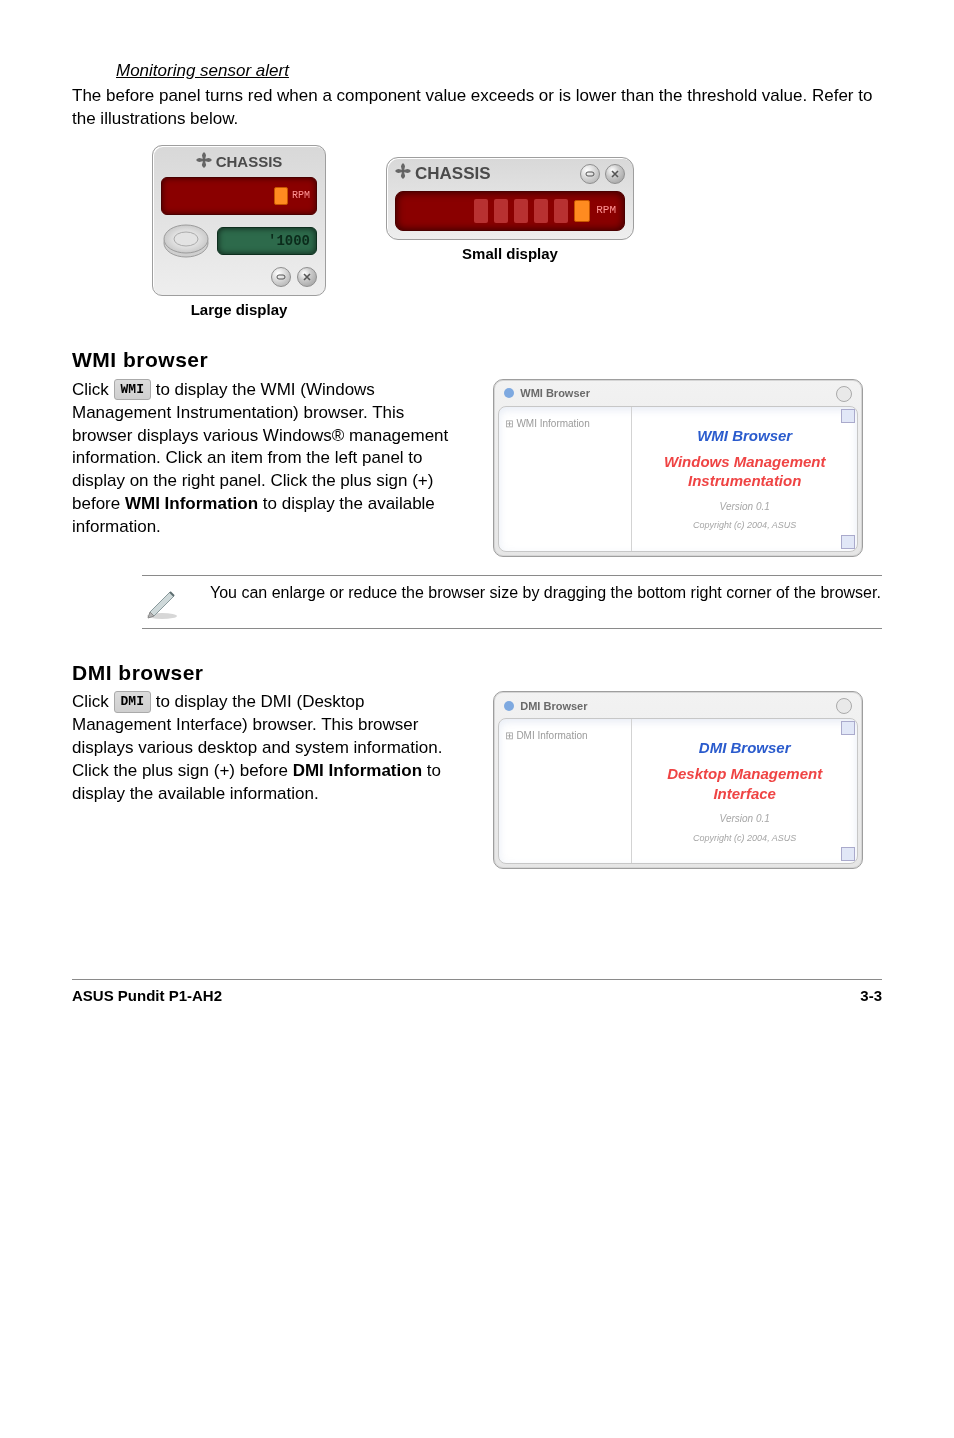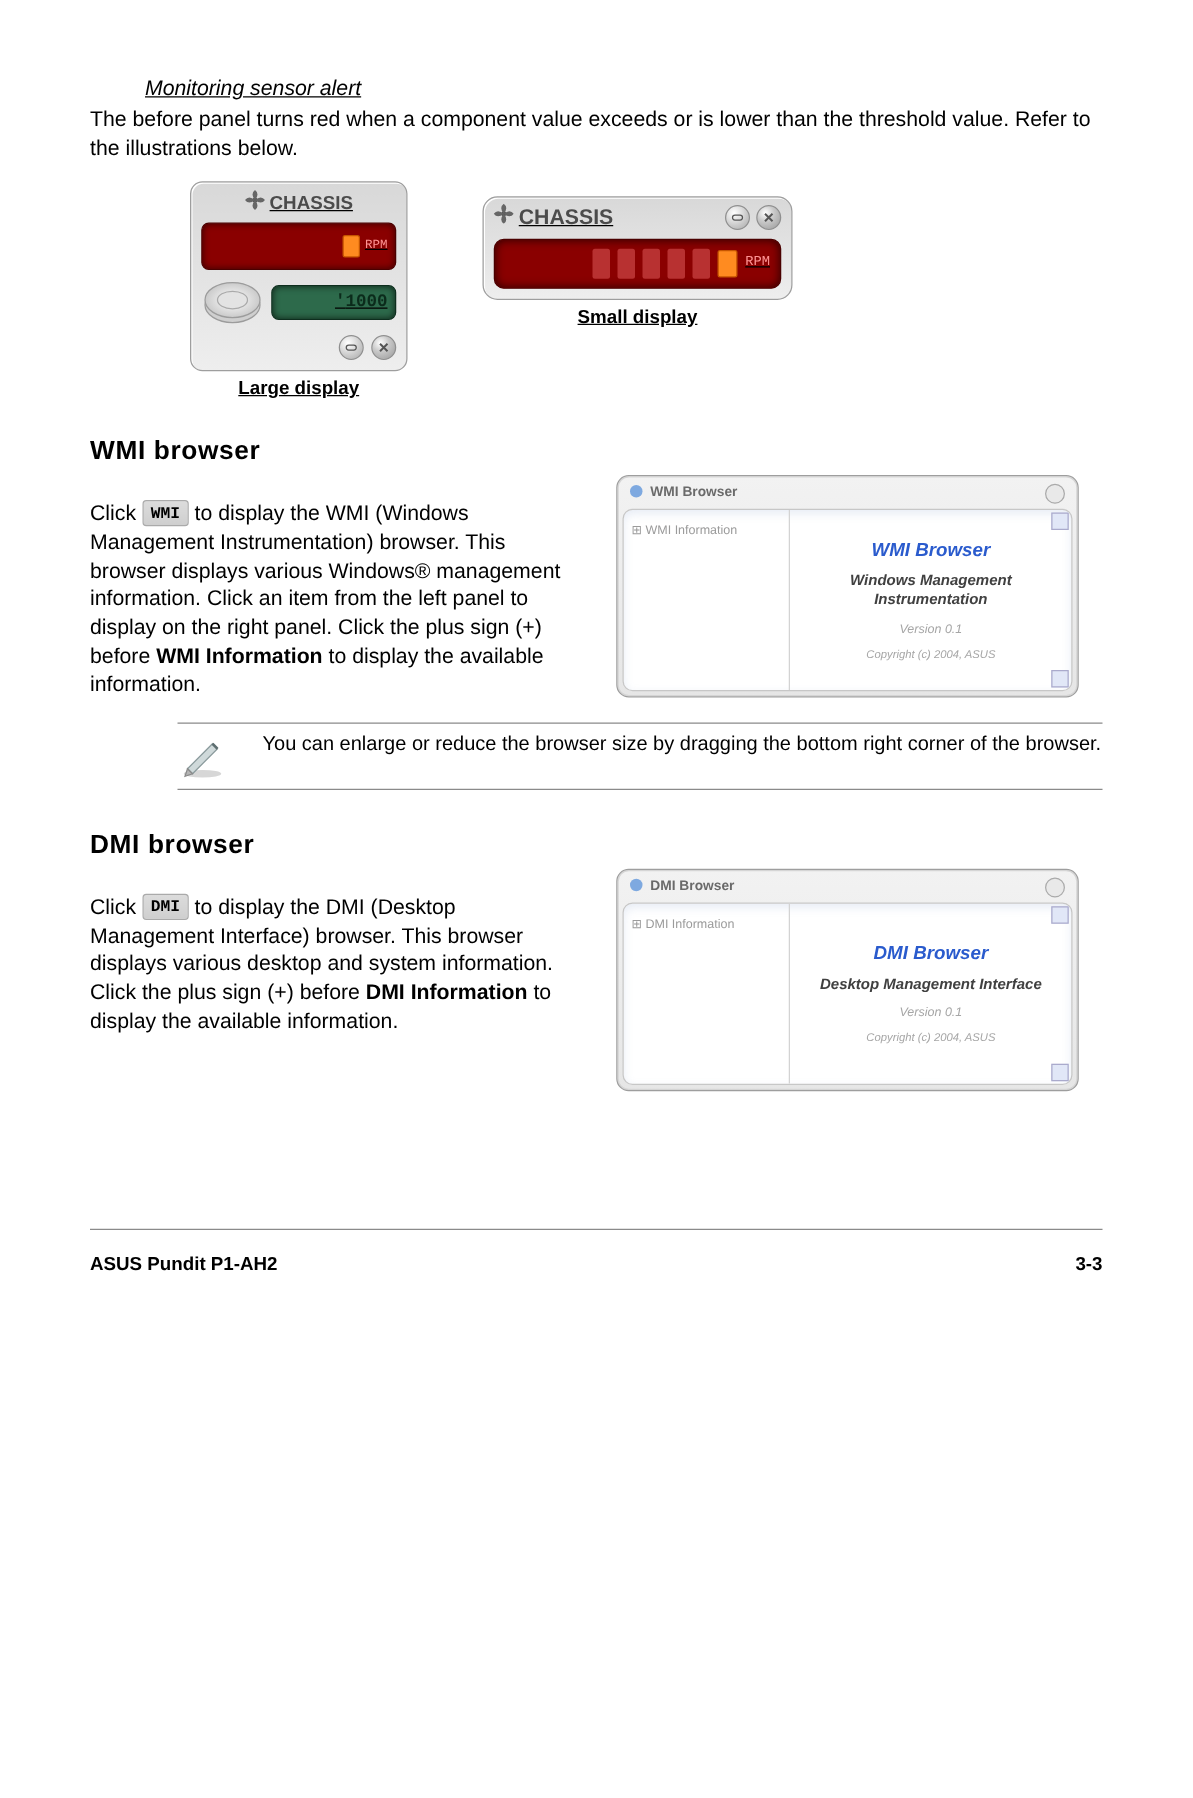--- a/index.html
+++ b/index.html
@@ -17,21 +17,20 @@
     font-style: italic;
     text-decoration: underline;
     margin-bottom: 2px;
     margin-left: 44px;
   }
   .row {
     display: flex;
     gap: 60px;
     margin: 14px 0 26px 0;
     align-items: flex-start;
-    text-decoration: underline;
   }
   .large-display-wrap {
     text-align: center;
     flex: 0 0 auto;
     margin-left: 80px;
   }
   .caption {
     font-weight: bold;
     font-size: 15px;
     margin-top: 4px;
@@ -56,37 +55,36 @@
   .btn-chip {
     display: inline-block;
     background: linear-gradient(#dcdcdc,#cfcfcf);
     border: 1px solid #aaa;
     border-radius: 3px;
     font-family: "Courier New", monospace;
     font-weight: bold;
     font-size: 13px;
     padding: 1px 6px;
     vertical-align: 2px;
-    margin-top: 20px;
   }
   .note-box {
     display: flex;
     gap: 28px;
     border-top: 1px solid #8a8a8a;
     border-bottom: 1px solid #8a8a8a;
     padding: 6px 0;
     margin: 18px 0 30px 70px;
     font-size: 16px;
   }
   .note-box .icon svg { display:block; }
   .footer-bar {
     display: flex;
     justify-content: space-between;
     border-top: 1px solid #8a8a8a;
-    padding-top: 18px;
+    padding-top: 6px;
     margin-top: 110px;
     font-weight: bold;
     font-size: 15px;
   }
   
   .large-panel {
     width: 156px;
     background: linear-gradient(#d8d8d8,#eeeeee);
     border: 1px solid #9e9e9e;
     border-radius: 10px;
@@ -264,24 +262,24 @@
     justify-content:center;
     gap:6px;
   }
   .app-right .heading {
     color: #2a5bcd;
     font-weight: bold;
     font-style: italic;
     font-size: 15px;
   }
   .app-right .sub {
-    color: #404040;
+    color: #ef4444;
     font-weight: bold;
     font-style: italic;
-    font-size: 12px;
+    font-size: 15px;
     line-height: 1.3;
   }
   .app-right .ver {
     color: #a6a6a6;
     font-size: 10px;
     font-style: italic;
     margin-top: 3px;
   }
   .app-right .copy {
     color: #a6a6a6;

